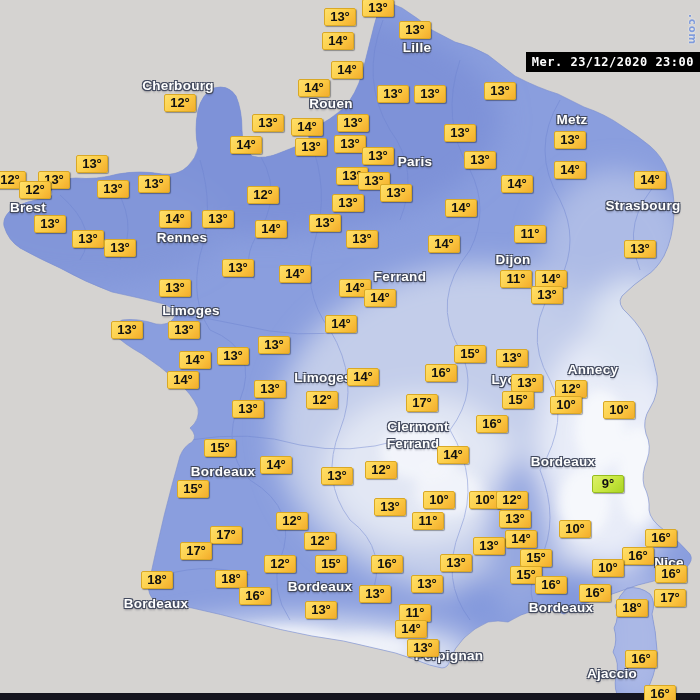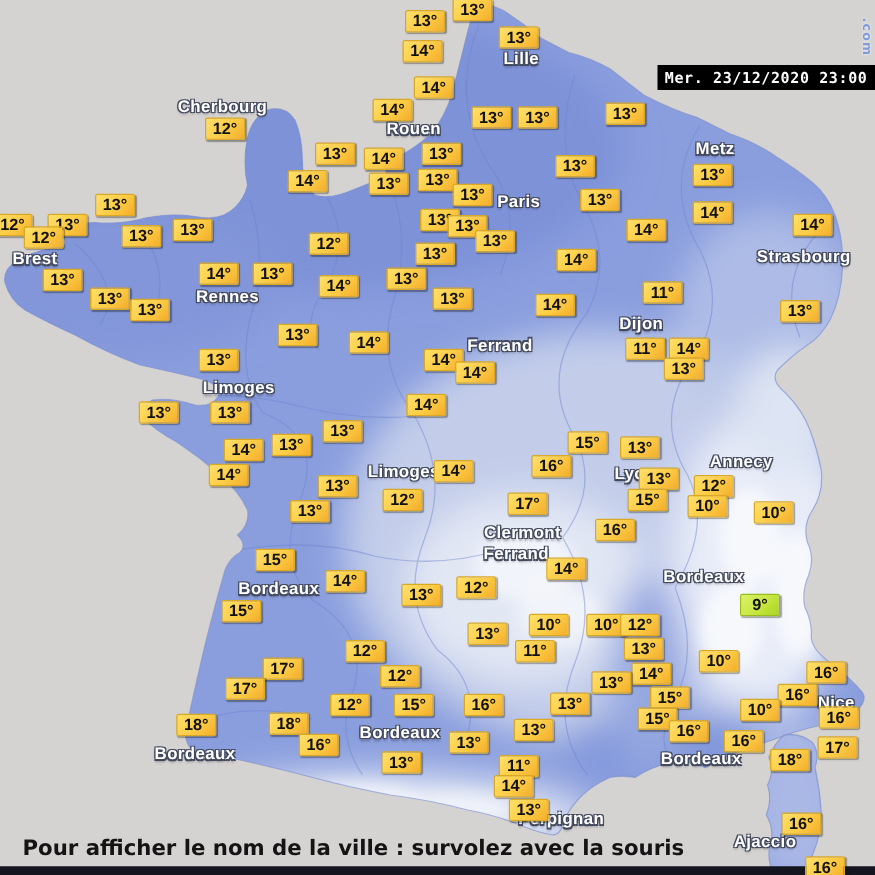--- a/index.html
+++ b/index.html
@@ -263,16 +263,15 @@
       <div class="badge" style="left: 423px; top: 648px;">13°</div>
       <div class="badge" style="left: 641px; top: 659px;">16°</div>
       <div class="badge" style="left: 660px; top: 694px;">16°</div>
     </div>
 
 
   <div id="logo-suffix">.com</div>
 
   <div id="datebar">Mer. 23/12/2020 23:00</div>
 
-  <div id="footer-note">Pour afficher le nom de la ville : survolez avec la souris</div>
   <div id="bottom-strip"></div>
 
 </div>
 
 </body></html>

